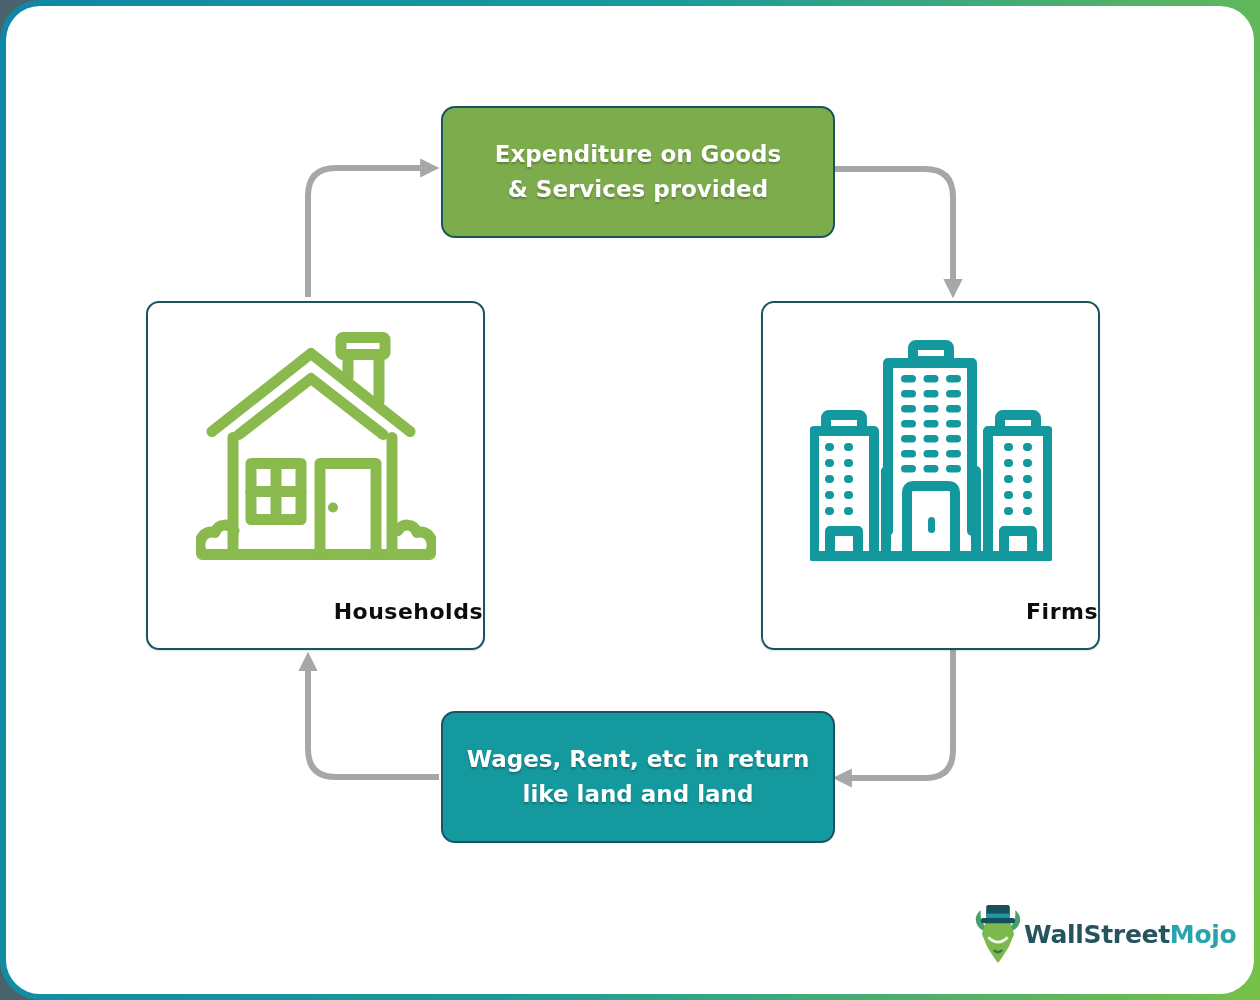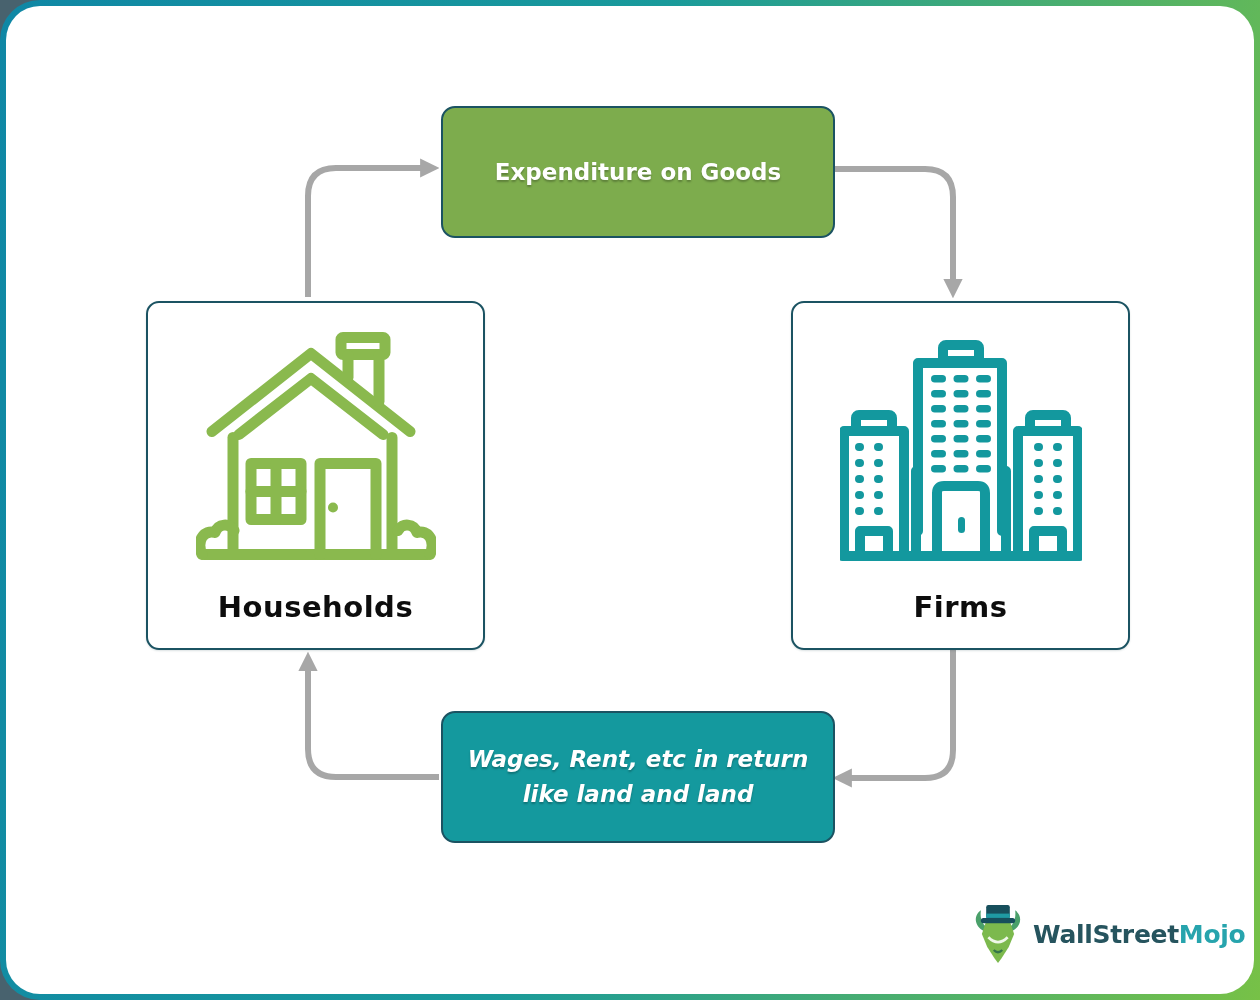--- a/index.html
+++ b/index.html
@@ -18,40 +18,40 @@
   .canvas{
     position:absolute;left:6px;top:6px;width:1248px;height:988px;
     background:#ffffff;border-radius:34px;
   }
   .node-card{
     position:absolute;background:#ffffff;
     border:2.5px solid #1b5362;border-radius:13px;
     box-shadow:0 1px 2px rgba(20,60,70,.15);
   }
   #households-card{left:140px;top:295px;width:335px;height:345px;}
-  #firms-card{left:785px;top:295px;width:335px;height:345px;}
+  #firms-card{left:755px;top:295px;width:335px;height:345px;}
   .node-icon{position:absolute;left:50%;transform:translateX(-50%);top:22px;}
   .node-label{
-    position:absolute;left:0;right:0;bottom:24px;text-align:center;
-    font-size:29px;font-weight:bold;color:#0d0d0d;letter-spacing:.5px;
+    position:absolute;left:0;right:0;bottom:24px;text-align:right;
+    font-size:22px;font-weight:bold;color:#0d0d0d;letter-spacing:.5px;
   }
   .flow-box{
     position:absolute;left:435px;width:390px;height:128px;
     border:2.5px solid #1b5362;border-radius:14px;
     display:flex;flex-direction:column;justify-content:center;
     text-align:center;color:#ffffff;font-weight:bold;font-size:23px;
     line-height:35px;text-shadow:0 2px 2px rgba(0,0,0,.25);
   }
   #expenditure-box{top:100px;background:#7dac4d;}
-  #wages-box{top:705px;background:#14999e;font-style:italic;}
+  #wages-box{top:705px;background:#14999e;}
   .flow-box span{display:block;}
   #arrow-layer{position:absolute;left:0;top:0;pointer-events:none;}
   #logo{
     position:absolute;left:966px;top:898px;height:60px;
-    display:flex;align-items:center;gap:9px;
+    display:flex;align-items:center;
   }
   .brand{font-size:25px;font-weight:bold;letter-spacing:-0.3px;white-space:nowrap;}
   .brand .primary{color:#26545e;}
   .brand .secondary{color:#27a4ad;}
 </style>
 </head>
 <body>
 
 <div class="frame">
   <div class="canvas">
@@ -65,20 +65,21 @@
       <g fill="none" stroke="#a7a7a7" stroke-width="6">
         <path d="M302,291 V190 Q302,162 330,162 H417" marker-end="url(#arr)"></path>
         <path d="M827,163 H919 Q947,163 947,191 V276" marker-end="url(#arr)"></path>
         <path d="M947,641 V744 Q947,772 919,772 H843" marker-end="url(#arr)"></path>
         <path d="M433,771 H330 Q302,771 302,743 V662" marker-end="url(#arr)"></path>
       </g>
     </svg>
 
     <div class="flow-box" id="expenditure-box">
       <span>Expenditure on Goods</span>
+      <span>&amp; Services provided</span>
     </div>
 
     <div class="flow-box" id="wages-box">
       <span>Wages, Rent, etc in return</span>
       <span>like land and land</span>
     </div>
 
     <div class="node-card" id="households-card">
       <svg class="node-icon" width="240" height="245" viewBox="0 0 240 228">
         <g fill="none" stroke="#8ab94e" stroke-width="11" stroke-linecap="round" stroke-linejoin="round">

